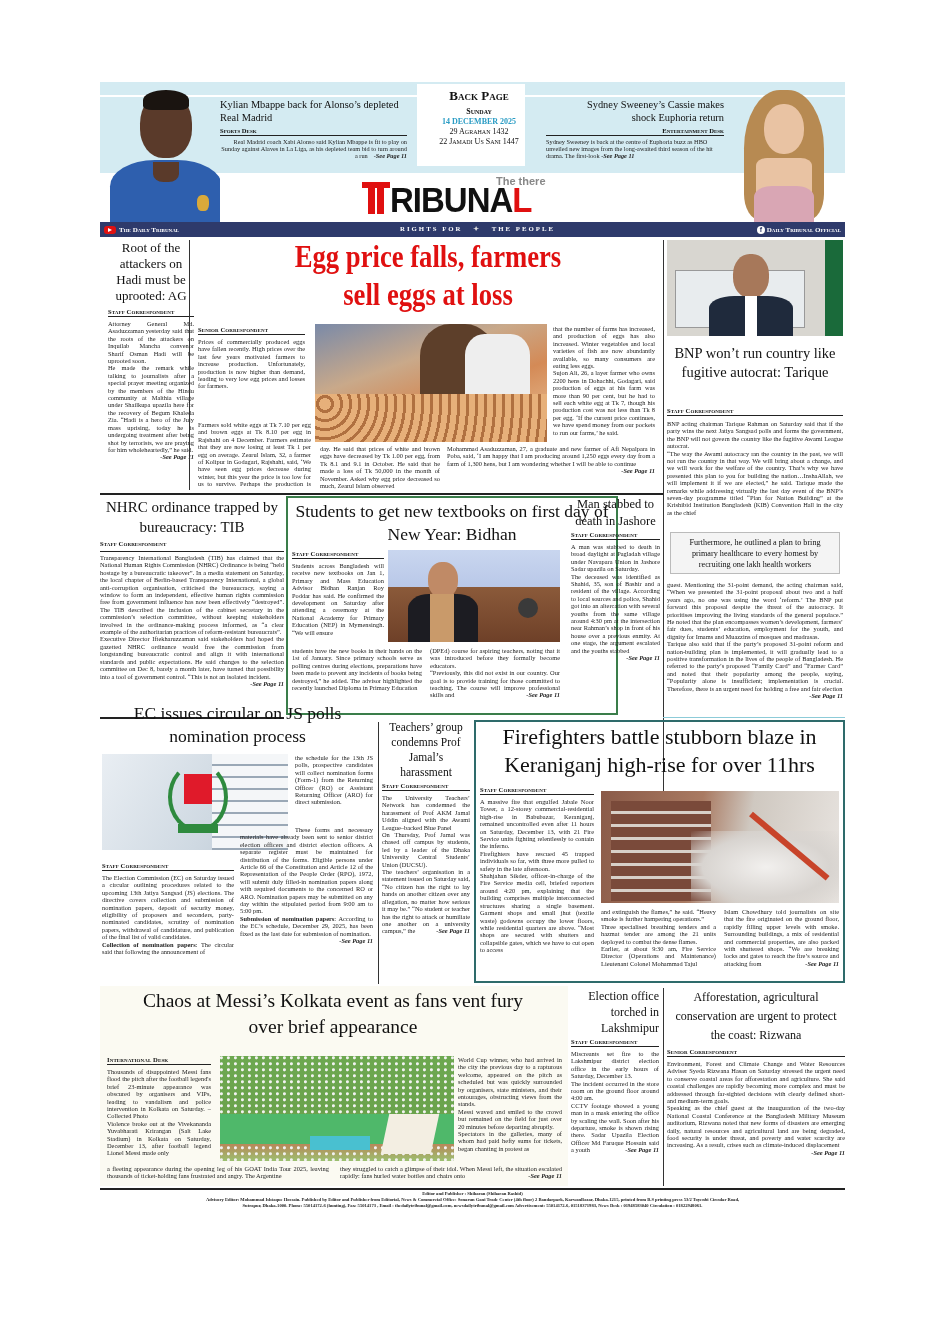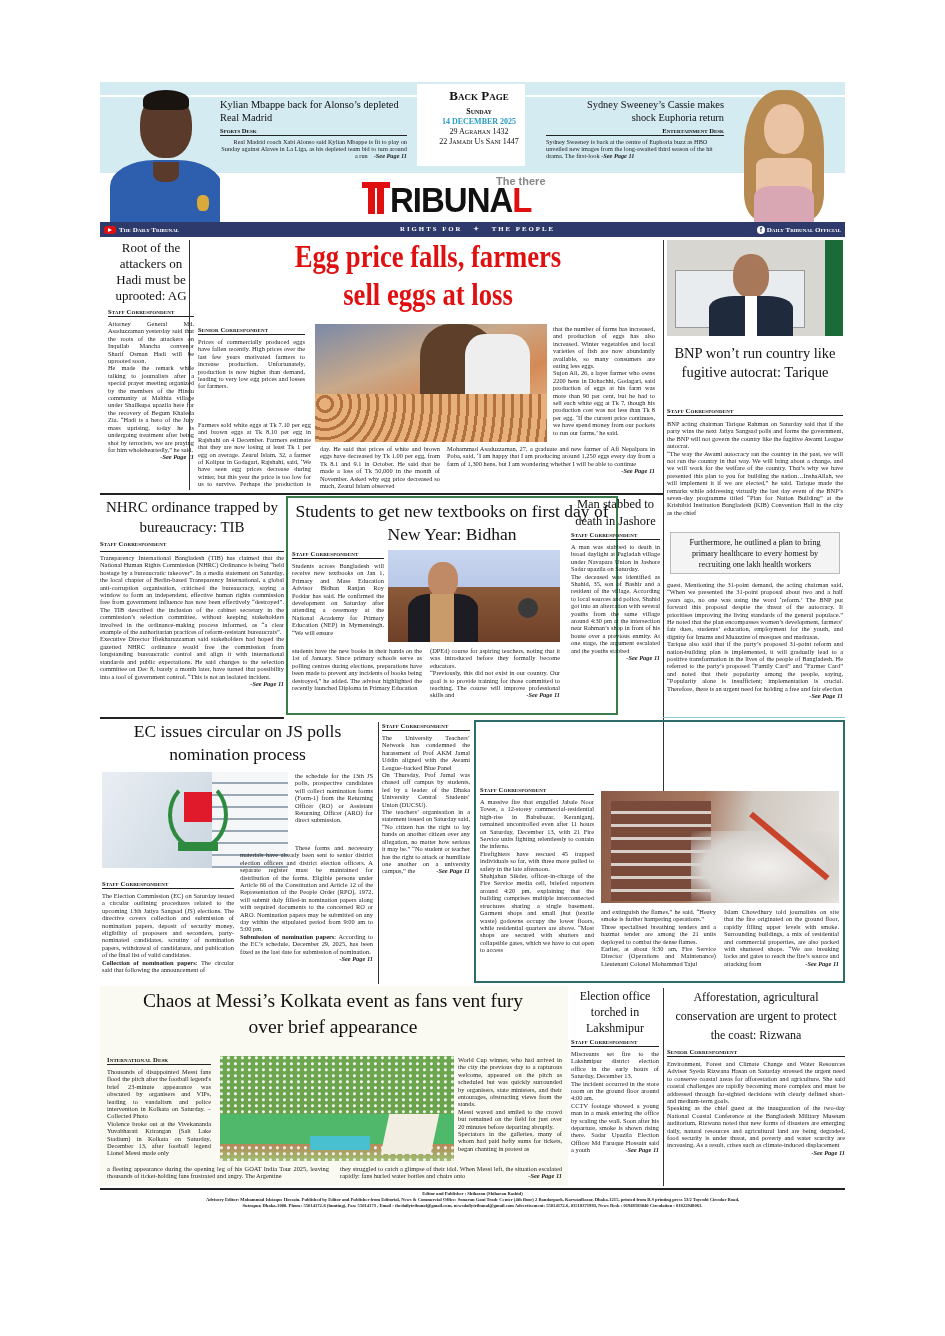--- a/index.html
+++ b/index.html
@@ -206,21 +206,21 @@
     <div class="headline" style="font-size:12.5px; line-height:16.5px;">Man stabbed to death in Jashore</div>
     <div class="byline" style="margin-top:2px;">Staff Correspondent</div>
     <div class="body-text">
       <p>A man was stabbed to death in broad daylight at Pagladah village under Navapara Union in Jashore Sadar upazila on Saturday.</p>
       <p><span>The deceased was identified as Shahid, 35, son of Bashir and a resident of the village. According to local sources and police, Shahid got into an altercation with several youths from the same village around 4:30 pm at the intersection near Rahman’s shop in front of his house over a previous enmity. At one stage, the argument escalated and the youths stabbed</span><span class="see">-See Page 11</span></p>
     </div>
   </div>
 
   <div class="rule" style="left:563px; top:637px; width:182px; height:1px; background:#8ccbd8;"></div>
 
-  <div class="abs" style="left:0; top:640px; width:275px; height:263px;">
+  <div class="abs" style="left:0; top:622px; width:275px; height:263px;">
     <div class="headline" style="font-size:17.5px; line-height:23px; padding:0 12px;">EC issues circular on JS polls nomination process</div>
     <div class="photo" style="left:2px; top:52px; width:186px; height:96px; background:linear-gradient(120deg,#e9eef3 0%,#cfd9e2 60%,#b8c5d1 100%);">
       <div style="position:absolute; left:110px; top:0; width:76px; height:96px; background:repeating-linear-gradient(180deg,#f4f6f8 0 10px,#9aa8b6 10px 12px);"></div>
       <div style="position:absolute; left:66px; top:8px; width:60px; height:70px; border:4px solid #2e8a3e; border-radius:50%; border-top-color:transparent;"></div>
       <div style="position:absolute; left:82px; top:20px; width:28px; height:30px; background:#e01a2a;"></div>
       <div style="position:absolute; left:76px; top:70px; width:40px; height:9px; background:#2e8a3e;"></div>
     </div>
     <div class="body-text abs" style="left:195px; top:52px; width:78px;">
       <p>the schedule for the 13th JS polls, prospective candidates will collect nomination forms (Form-1) from the Returning Officer (RO) or Assistant Returning Officer (ARO) for direct submission.</p>
     </div>
@@ -232,29 +232,31 @@
       </div>
     </div>
     <div class="body-text abs" style="left:140px; top:124px; width:133px;">
       <p style="text-indent:55px;">These forms and necessary materials have already been sent to senior district election officers and district election officers. A separate register must be maintained for distribution of the forms. Eligible persons under Article 66 of the Constitution and Article 12 of the Representation of the People Order (RPO), 1972, will submit duly filled-in nomination papers along with required documents to the concerned RO or ARO. Nomination papers may be submitted on any day within the stipulated period from 9:00 am to 5:00 pm.</p>
       <p><b>Submission of nomination papers</b><span>: According to the EC’s schedule, December 29, 2025, has been fixed as the last date for submission of nomination.</span><span class="see">-See Page 11</span></p>
     </div>
   </div>
   <div class="vrule" style="left:278px; top:642px; height:262px;"></div>
 
   <div class="abs" style="left:282px; top:640px; width:88px; height:263px;">
+    <div class="headline" style="font-size:11.5px; line-height:15px;">Teachers’ group condemns Prof Jamal’s harassment</div>
     <div class="byline" style="margin-top:2px;">Staff Correspondent</div>
     <div class="body-text">
       <p>The University Teachers’ Network has condemned the harassment of Prof AKM Jamal Uddin aligned with the Awami League–backed Blue Panel</p>
       <p>On Thursday, Prof Jamal was chased off campus by students, led by a leader of the Dhaka University Central Students’ Union (DUCSU).</p>
       <p><span>The teachers’ organisation in a statement issued on Saturday said, “No citizen has the right to lay hands on another citizen over any allegation, no matter how serious it may be.” “No student or teacher has the right to attack or humiliate one another on a university campus,” the</span><span class="see">-See Page 11</span></p>
     </div>
   </div>
 
   <div class="teal-box" style="left:374px; top:640px; width:371px; height:263px;">
+    <div class="headline" style="font-size:22px; line-height:28px; margin-top:1px;">Firefighters battle stubborn blaze in Keraniganj high-rise for over 11hrs</div>
     <div class="abs" style="left:4px; top:64px; width:114px;">
       <div class="byline">Staff Correspondent</div>
       <div class="body-text">
         <p>A massive fire that engulfed Jabale Noor Tower, a 12-storey commercial-residential high-rise in Babubazar, Keraniganj, remained uncontrolled even after 11 hours on Saturday, December 13, with 21 Fire Service units fighting relentlessly to contain the inferno.</p>
         <p>Firefighters have rescued 45 trapped individuals so far, with three more pulled to safety in the late afternoon.</p>
         <p>Shahjahan Sikder, officer-in-charge of the Fire Service media cell, briefed reporters around 4:20 pm, explaining that the building comprises multiple interconnected structures sharing a single basement. Garment shops and small jhut (textile waste) godowns occupy the lower floors, while residential quarters are above. “Most shops are secured with shutters and collapsible gates, which we have to cut open to access</p>
       </div>
     </div>
     <div class="photo" style="left:125px; top:69px; width:238px; height:112px; background:linear-gradient(100deg,#8a5a48 0%,#a97a62 40%,#cfc8c0 60%,#e8e4e0 100%);">
       <div style="position:absolute; left:10px; top:10px; width:100px; height:100px; background:repeating-linear-gradient(180deg,#7a4a3a 0 10px,#d8d0c8 10px 13px);"></div>
@@ -293,21 +295,21 @@
     </div>
     <div class="body-text abs" style="left:7px; top:177px; width:222px;">
       <p>a fleeting appearance during the opening leg of his GOAT India Tour 2025, leaving thousands of ticket-holding fans frustrated and angry. The Argentine</p>
     </div>
     <div class="body-text abs" style="left:240px; top:177px; width:222px;">
       <p><span>they struggled to catch a glimpse of their idol. When Messi left, the situation escalated rapidly: fans hurled water bottles and chairs onto</span><span class="see">-See Page 11</span></p>
     </div>
   </div>
 
   <div class="abs" style="left:471px; top:908px; width:88px; height:198px;">
-    <div class="headline" style="font-size:12px; line-height:16px;">Election office torched in Lakshmipur</div>
+    <div class="headline" style="font-size:12px; line-height:16px;text-align:right;">Election office torched in Lakshmipur</div>
     <div class="byline" style="margin-top:2px;">Staff Correspondent</div>
     <div class="body-text">
       <p>Miscreants set fire to the Lakshmipur district election office in the early hours of Saturday, December 13.</p>
       <p>The incident occurred in the store room on the ground floor around 4:00 am.</p>
       <p><span>CCTV footage showed a young man in a mask entering the office by scaling the wall. Soon after his departure, smoke is shown rising there. Sadar Upazila Election Officer Md Faruque Hossain said a youth</span><span class="see">-See Page 11</span></p>
     </div>
   </div>
   <div class="vrule" style="left:563px; top:908px; height:198px;"></div>
 
   <div class="abs" style="left:567px; top:908px; width:178px; height:198px;">

